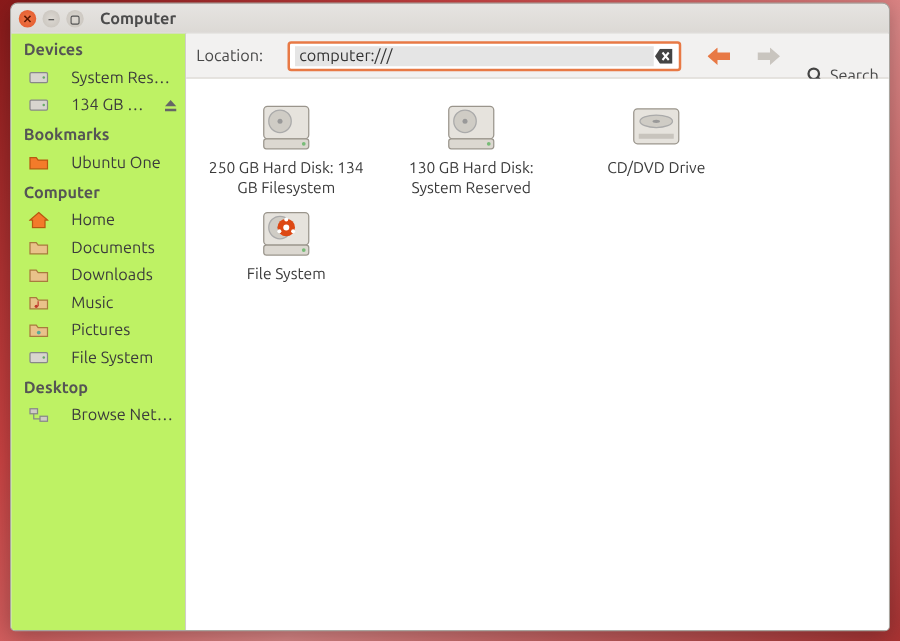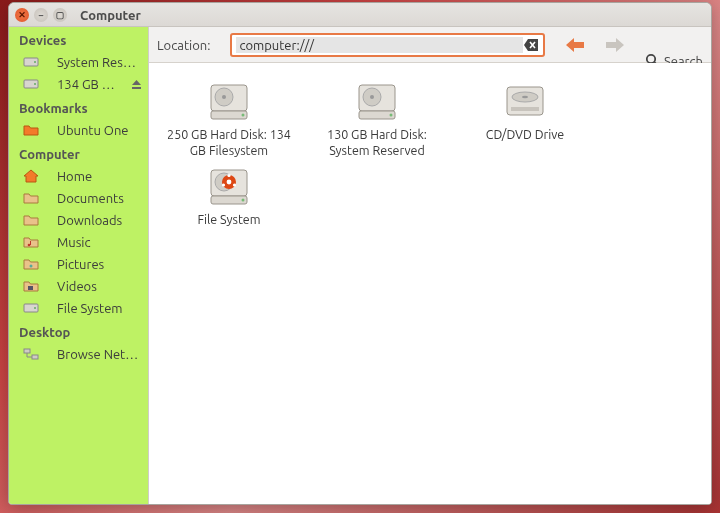--- a/index.html
+++ b/index.html
@@ -121,29 +121,20 @@
             <svg width="16" height="14" viewBox="0 0 16 14">
               <path d="M1 3 L6 3 L7.5 5 L15 5 L15 12 L1 12 Z" fill="#e9c28a" stroke="#a87b3d"></path>
               <circle cx="8" cy="9" r="1.5" fill="#5a9"></circle>
             </svg>
           </span>
           <span class="sb-label">Pictures</span>
         </div>
         <div class="sidebar-item">
           <span class="sb-icon">
             <svg width="16" height="14" viewBox="0 0 16 14">
-              <path d="M1 3 L6 3 L7.5 5 L15 5 L15 12 L1 12 Z" fill="#e9c28a" stroke="#a87b3d"></path>
-              <rect x="5" y="7" width="5" height="4" fill="#556"></rect>
-            </svg>
-          </span>
-          <span class="sb-label">Videos</span>
-        </div>
-        <div class="sidebar-item">
-          <span class="sb-icon">
-            <svg width="16" height="14" viewBox="0 0 16 14">
               <rect x="1" y="3" width="14" height="8" rx="1" fill="#d8d5cf" stroke="#888"></rect>
               <circle cx="12" cy="7" r="1" fill="#6a6"></circle>
             </svg>
           </span>
           <span class="sb-label">File System</span>
         </div>
         <div class="section-header">Desktop</div>
         <div class="sidebar-item">
           <span class="sb-icon">
             <svg width="16" height="14" viewBox="0 0 16 14">

